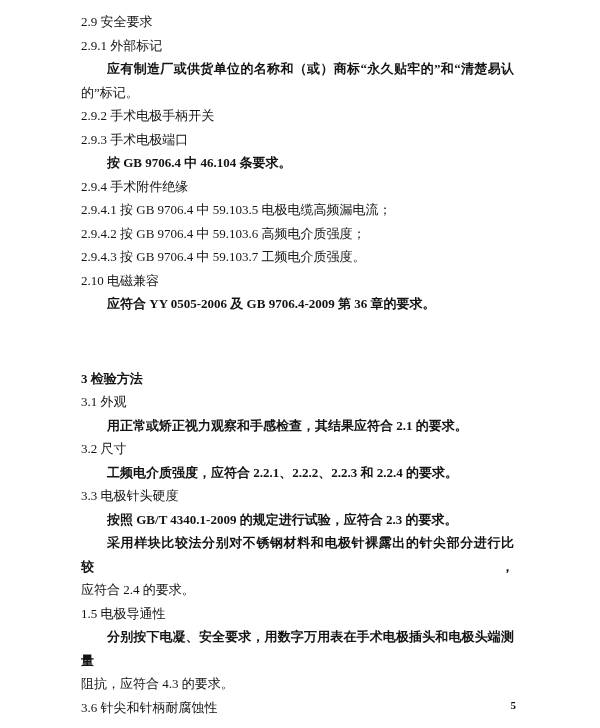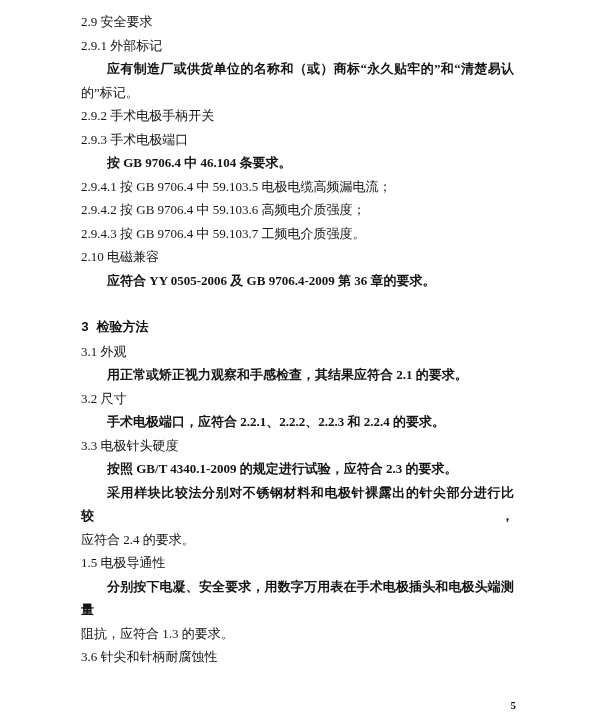--- a/index.html
+++ b/index.html
@@ -27,21 +27,21 @@
 
   .doc-line {
     text-align: left;
     white-space: normal;
   }
 
   .doc-line.indent { text-indent: 26px; font-weight: bold; }
 
   .doc-line.bold { font-weight: bold; }
 
-  .doc-line.section-gap { margin-top: 24px; font-family: Liberation Mono, monospace; }
+  .doc-line.section-gap { margin-top: 51px; }
 
   
   .doc-line.fill {
     text-align: justify;
     text-align-last: justify;
   }
 
   .page-number {
     position: absolute;
     top: 699px;
@@ -56,33 +56,34 @@
 
 <div class="page">
   <div class="doc-content">
       <div class="doc-line">2.9 安全要求</div>
       <div class="doc-line">2.9.1 外部标记</div>
       <div class="doc-line indent fill">应有制造厂或供货单位的名称和（或）商标“永久贴牢的”和“清楚易认</div>
       <div class="doc-line">的”标记。</div>
       <div class="doc-line">2.9.2 手术电极手柄开关</div>
       <div class="doc-line">2.9.3 手术电极端口</div>
       <div class="doc-line indent">按 GB 9706.4 中 46.104 条要求。</div>
+      <div class="doc-line">2.9.4 手术附件绝缘</div>
       <div class="doc-line">2.9.4.1 按 GB 9706.4 中 59.103.5 电极电缆高频漏电流；</div>
       <div class="doc-line">2.9.4.2 按 GB 9706.4 中 59.103.6 高频电介质强度；</div>
       <div class="doc-line">2.9.4.3 按 GB 9706.4 中 59.103.7 工频电介质强度。</div>
       <div class="doc-line">2.10 电磁兼容</div>
       <div class="doc-line indent">应符合 YY 0505-2006 及 GB 9706.4-2009 第 36 章的要求。</div>
       <div class="doc-line bold section-gap">3 检验方法</div>
       <div class="doc-line">3.1 外观</div>
       <div class="doc-line indent">用正常或矫正视力观察和手感检查，其结果应符合 2.1 的要求。</div>
       <div class="doc-line">3.2 尺寸</div>
-      <div class="doc-line indent">手术电极端口，应符合 2.2.1、2.2.2、2.2.3 和 2.2.4 的要求。</div>
+      <div class="doc-line indent">工频电介质强度，应符合 2.2.1、2.2.2、2.2.3 和 2.2.4 的要求。</div>
       <div class="doc-line">3.3 电极针头硬度</div>
       <div class="doc-line indent">按照 GB/T 4340.1-2009 的规定进行试验，应符合 2.3 的要求。</div>
       <div class="doc-line indent fill">采用样块比较法分别对不锈钢材料和电极针裸露出的针尖部分进行比较，</div>
       <div class="doc-line">应符合 2.4 的要求。</div>
       <div class="doc-line">1.5 电极导通性</div>
       <div class="doc-line indent fill">分别按下电凝、安全要求，用数字万用表在手术电极插头和电极头端测量</div>
-      <div class="doc-line">阻抗，应符合 1.3 的要求。</div>
+      <div class="doc-line">阻抗，应符合 4.3 的要求。</div>
       <div class="doc-line">3.6 针尖和针柄耐腐蚀性</div>
     </div>
   <div class="page-number">5</div>
 </div>
 
 </body></html>

